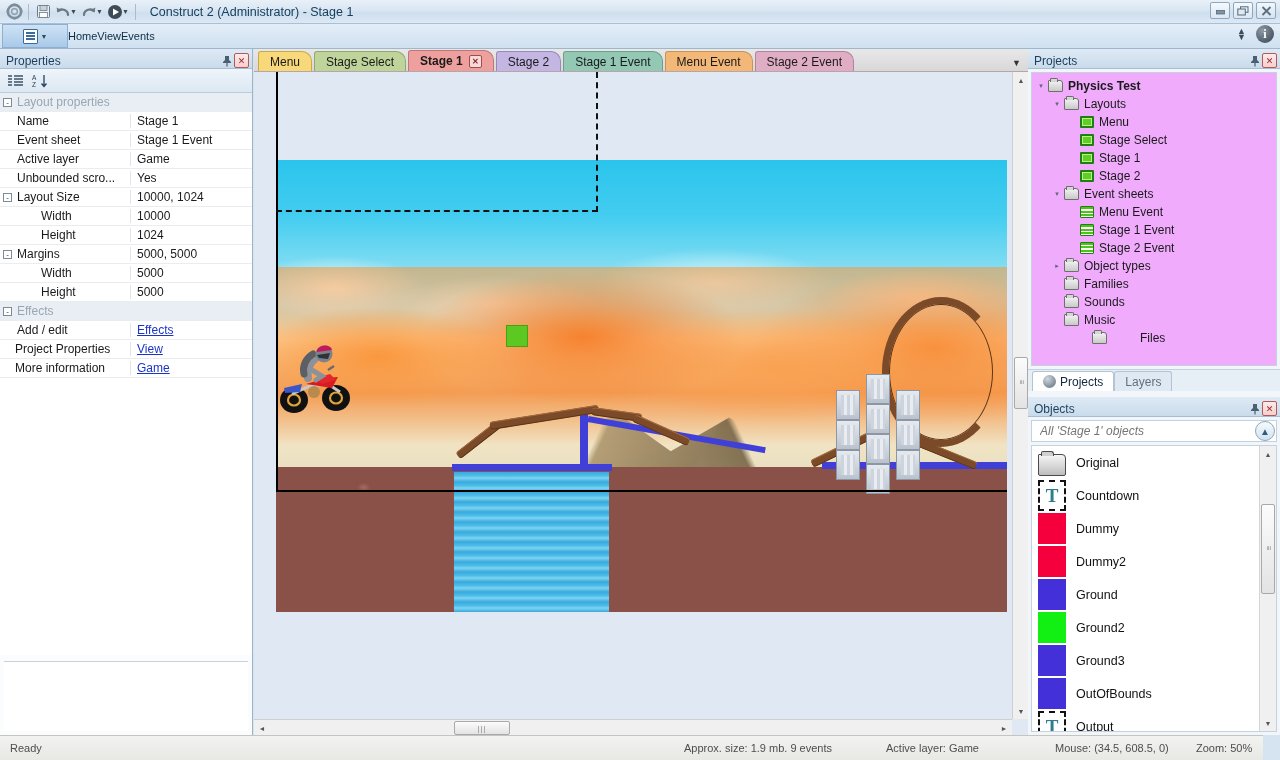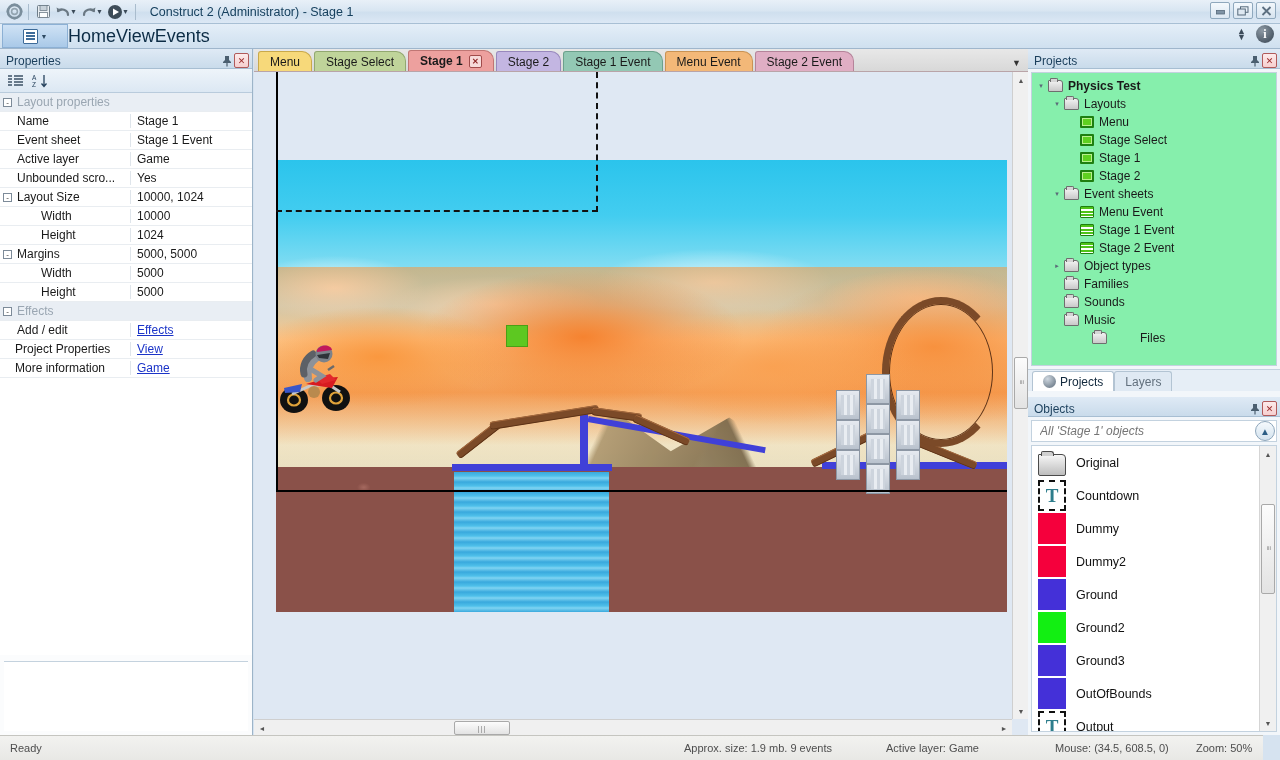--- a/index.html
+++ b/index.html
@@ -45,21 +45,21 @@
     width:66px; height:24px; margin-left:2px;
     background: linear-gradient(to bottom,#cfe2f5,#a9c9e8);
     border:1px solid #8cb0d4;
     display:flex; align-items:center; justify-content:center; gap:3px; cursor:pointer;
   }
   .ribbon-app .sheet {
     width:15px;height:15px;background:#fff;border:1px solid #3d6b99;border-radius:1px;
     display:flex;flex-direction:column;justify-content:center;gap:1.5px;padding:2px;
   }
   .ribbon-app .sheet i { display:block; height:1.5px; background:#3d6b99; }
-  .menu-item { padding:0 0; height:25px; line-height:25px; font-size:18px; color:#0c2c45; cursor:pointer;text-align:center; }
+  .menu-item { padding:0 0; height:25px; line-height:25px; font-size:11px; color:#0c2c45; cursor:pointer;text-align:center; }
   .ribbon-right { position:absolute; right:6px; top:1px; display:flex; align-items:center; gap:10px; }
   .spin { display:flex; flex-direction:column; align-items:center; line-height:6px; color:#3c4b5a; font-size:9px; cursor:pointer;}
   .info-icon {
     width:18px;height:18px;border-radius:50%;
     background: radial-gradient(circle at 35% 30%, #8e9aa5, #4e5b68 70%);
     color:#fff;font-size:12px;font-weight:bold;font-family:"Liberation Serif",serif;
     display:flex;align-items:center;justify-content:center; cursor:pointer;
   }
 
   
@@ -225,21 +225,21 @@
     position:absolute; background: linear-gradient(to bottom,#fcfcfc,#e3e3e3);
     border:1px solid #a9a9a9; border-radius:2px;
     display:flex; align-items:center; justify-content:center; cursor:pointer;
   }
   .grip { font-size:8px; color:#8a8a8a; letter-spacing:1px; }
 
   
   .rdock { position:absolute; left:1028px; top:49px; width:252px; height:686px; background:#f2f6fa; }
   .projects-panel { position:absolute; left:0; top:0; width:252px; height:342px; display:flex; flex-direction:column; }
   .tree {
-    flex:1; background:#86efac; margin:3px; border:1px solid #c3d2df; overflow:hidden; padding:4px 2px;
+    flex:1; background:#f0abfc; margin:3px; border:1px solid #c3d2df; overflow:hidden; padding:4px 2px;
   }
   .tnode { display:flex; align-items:center; height:18px; font-size:12px; cursor:pointer; white-space:nowrap; }
   .tw { width:14px; min-width:14px; display:flex; align-items:center; justify-content:center; font-size:7px; color:#5b6a78; }
   .folder {
     width:15px;height:12px;min-width:15px;margin-right:5px;border-radius:1px 3px 1px 1px;
     background: linear-gradient(to bottom,#f2f2f2,#c9c9c9);
     border:1px solid #6e6e6e; position:relative;
   }
   .folder::before {
     content:""; position:absolute; left:1px; top:-3px; width:6px; height:3px;

